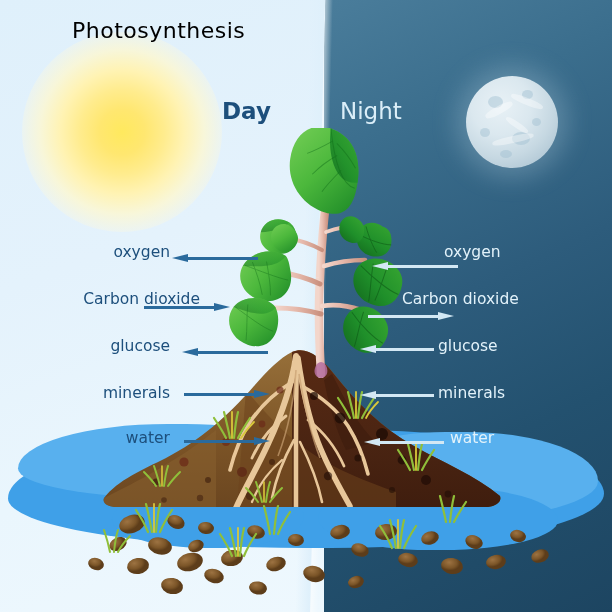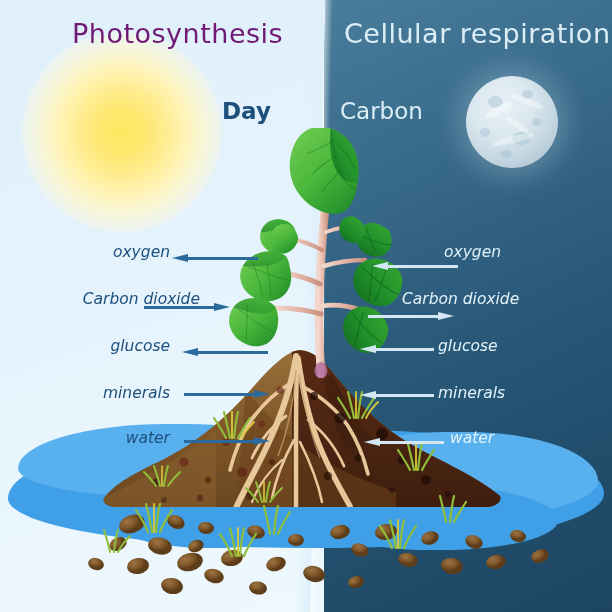--- a/index.html
+++ b/index.html
@@ -60,35 +60,35 @@
     border-radius:46% 52% 48% 46%/50% 54% 46% 50%;}
 
   
   .mound-wrap{position:absolute;left:96px;top:330px;width:420px;height:190px;}
 
   
   .plant{position:absolute;left:225px;top:128px;width:190px;height:250px;}
 
   
   .title-day{
-    position:absolute;left:72px;top:18px;font-size:27px;color:#701a75;
+    position:absolute;left:72px;top:18px;font-size:22px;color:#000000;
     letter-spacing:.5px;white-space:nowrap;
   }
   .title-night{
     position:absolute;left:344px;top:18px;font-size:27px;color:#dbeef8;
     letter-spacing:.5px;white-space:nowrap;
   }
   .label-day{
     position:absolute;left:222px;top:98px;font-size:23px;color:#1d4f7c;white-space:nowrap;font-weight:bold;
   }
   .label-night{
     position:absolute;left:340px;top:98px;font-size:23px;color:#dbeef8;white-space:nowrap;
   }
 
-  .tag{position:absolute;font-size:15.5px;white-space:nowrap;font-style:italic;}
+  .tag{position:absolute;font-size:15.5px;white-space:nowrap;}
   .tag.left{color:#1d4f7c;text-align:right;}
   .tag.right{color:#e2f2fa;text-align:left;}
 
   
   .arrow{position:absolute;height:9px;}
   .arrow .shaft{position:absolute;top:3px;height:3.4px;}
   .arrow .head{position:absolute;top:0;width:0;height:0;
     border-top:4.6px solid transparent;border-bottom:4.6px solid transparent;}
   .arrow.dark .shaft{background:#2a6a9c;}
   .arrow.dark .head.l{border-right:16px solid #2a6a9c;left:0;}
@@ -431,23 +431,22 @@
       </g>
     </g>
     <g transform="translate(110,86) rotate(-4)">
       <path d="M24,8 C17,0 7,3 4,11 C1,20 7,28 15,30 C23,32 28,25 28,17 C28,13 26,10 24,8 Z" fill="url(#leafB)"></path>
     </g>
 
     <path d="M90,240 C92,232 100,232 102,240 C104,248 98,250 96,250 C92,250 88,246 90,240 Z" fill="#b56fa0" opacity=".85"></path>
   </svg>
 
   <div class="title-day">Photosynthesis</div>
-  <div class="title-night">Cellular respiration</div>
   <div class="label-day">Day</div>
-  <div class="label-night">Carbon</div>
+  <div class="label-night">Night</div>
 
   <div class="tag left" style="left:0;width:170px;top:243px;">oxygen</div>
   <div class="arrow dark" style="left:172px;top:254px;width:86px;">
     <div class="head l"></div>
       <div class="shaft" style="left:14px;right:0;"></div>
   </div>
 
   <div class="tag left" style="left:0;width:200px;top:290px;">Carbon dioxide</div>
   <div class="arrow dark" style="left:144px;top:303px;width:86px;">
     <div class="head r"></div>

